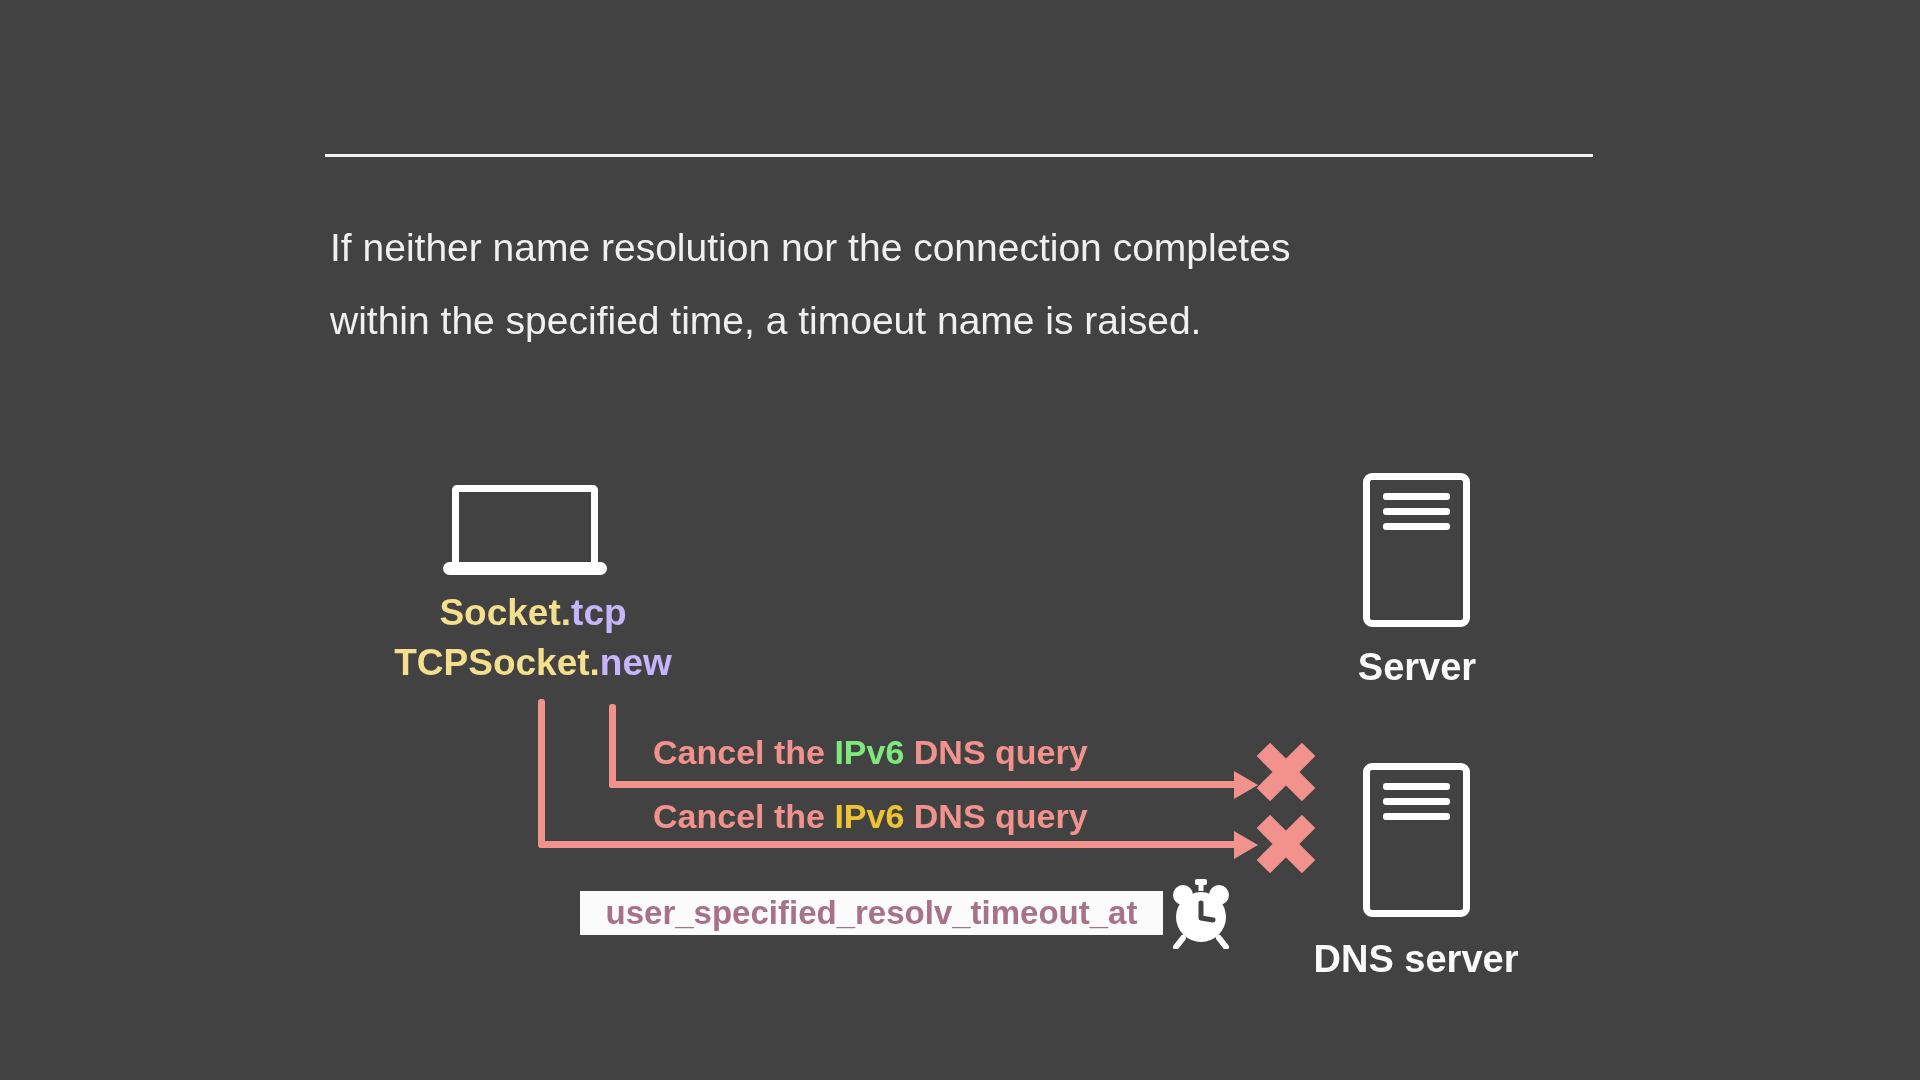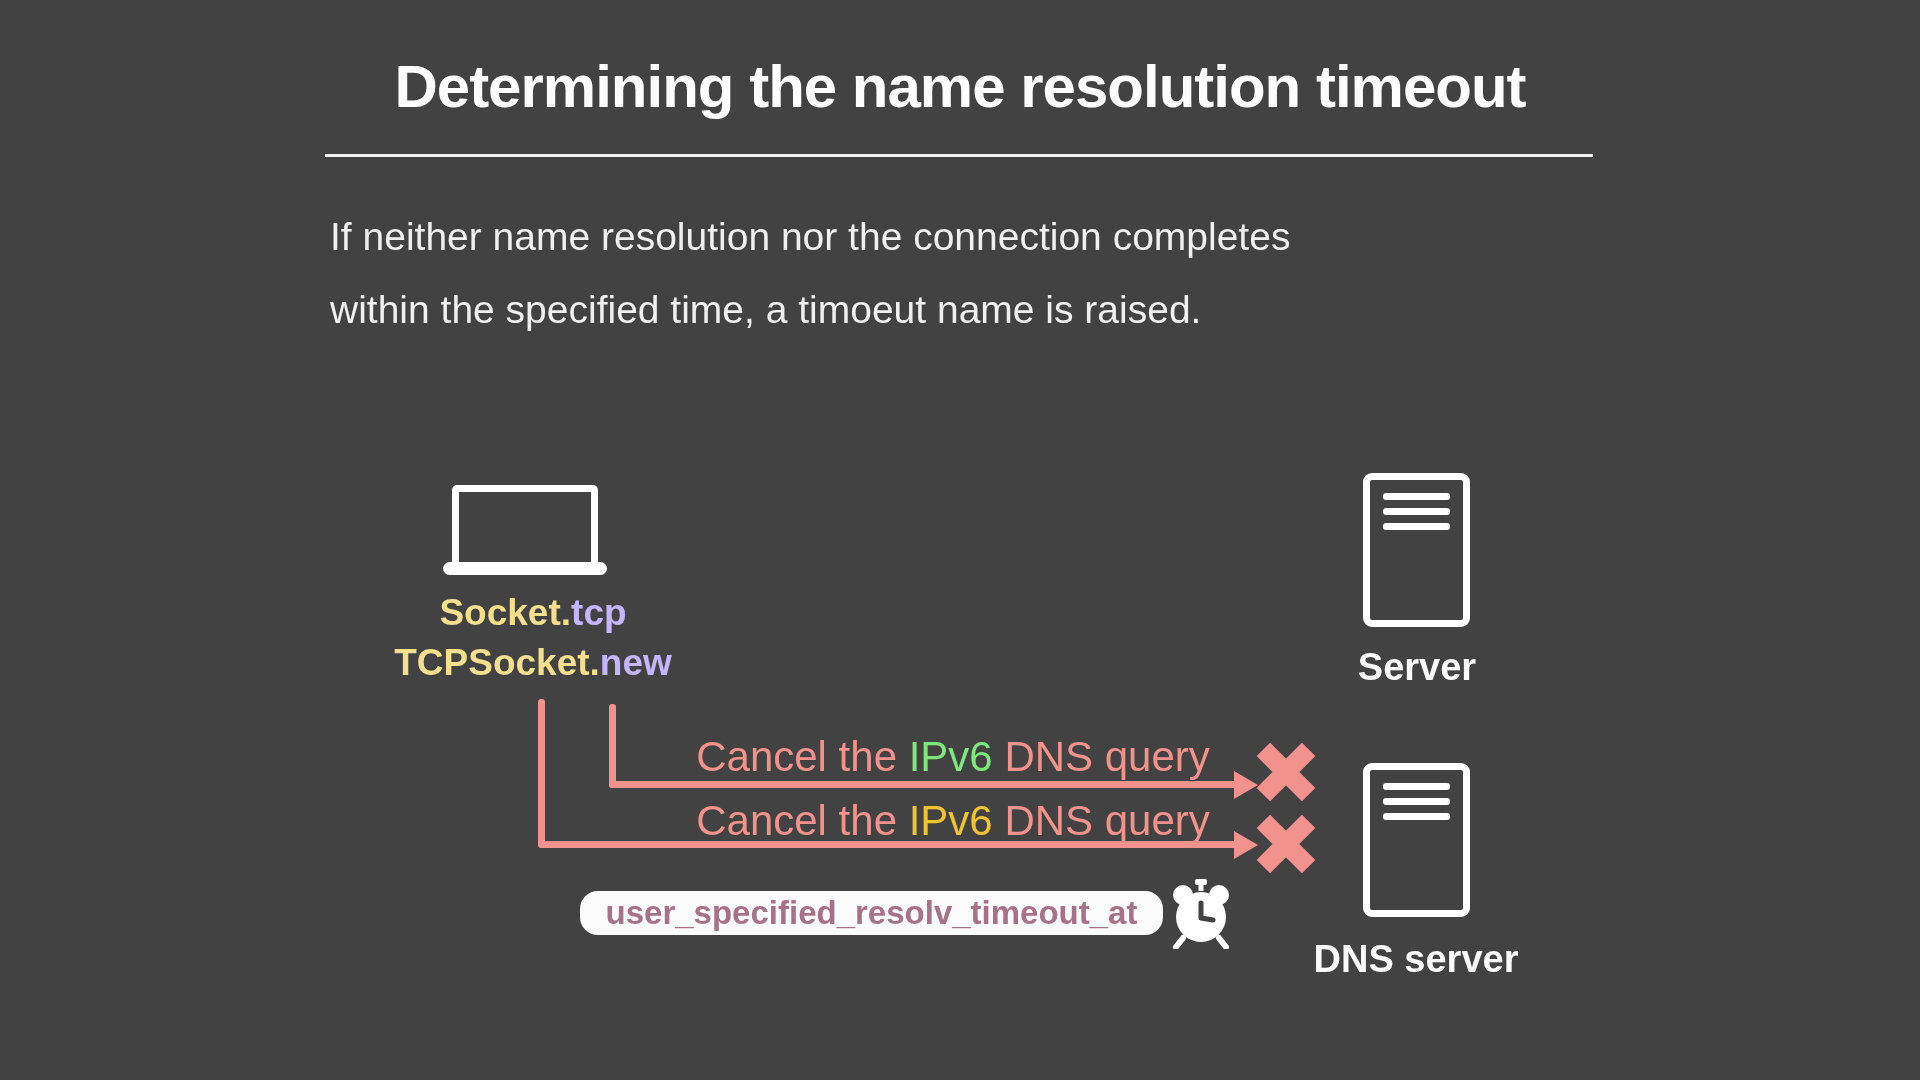--- a/index.html
+++ b/index.html
@@ -15,21 +15,21 @@
     position:absolute;top:52px;left:0;width:1920px;
     text-align:center;
     font-size:60px;font-weight:bold;color:#fcfcfc;
     letter-spacing:-1px;
   }
   .title-rule{
     position:absolute;top:154px;left:325px;width:1268px;height:3px;
     background:#f2f2f2;
   }
   .body-text{
-    position:absolute;top:200px;left:330px;width:1300px;
+    position:absolute;top:211px;left:330px;width:1300px;
     font-size:39px;color:#f0f0f0;line-height:73px;font-weight:400;
   }
   
   .laptop{position:absolute;left:443px;top:485px;width:164px;height:90px;}
   .laptop-screen{
     position:absolute;left:9px;top:0;width:132px;height:70px;
     border:7px solid #ffffff;border-radius:5px;
   }
   .laptop-base{
     position:absolute;left:0;top:77px;width:164px;height:13px;
@@ -49,42 +49,42 @@
   .hline-b{left:609px;top:781px;width:629px;height:7px;}
   .arrow-head{
     position:absolute;width:0;height:0;
     border-top:14px solid transparent;
     border-bottom:14px solid transparent;
     border-left:24px solid #f2928c;
   }
   .head-b{left:1234px;top:771px;}
   .head-a{left:1234px;top:831px;}
   .arrow-label{
-    position:absolute;left:653px;width:600px;text-align:center;
-    font-size:42px;font-weight:normal;color:#f2928c;white-space:nowrap;
+    position:absolute;left:653px;width:600px;
+    font-size:34px;font-weight:bold;color:#f2928c;white-space:nowrap;
   }
   .label-b{top:733px;}
   .label-a{top:797px;}
   .proto-first{color:#7de97d;}
   .proto-second{color:#eec433;}
   
   .xmark{position:absolute;width:64px;height:64px;}
   .x1{left:1254px;top:740px;}
   .x2{left:1254px;top:812px;}
   .xmark .bar{
     position:absolute;left:50%;top:50%;
     width:64px;height:19px;background:#f2928c;
   }
   .xmark .bar1{transform:translate(-50%,-50%) rotate(45deg);}
   .xmark .bar2{transform:translate(-50%,-50%) rotate(-45deg);}
   
   .timeout-box{
     position:absolute;left:580px;top:891px;width:583px;height:44px;
     background:#fbfbfb;
-    display:flex;align-items:center;justify-content:center;border-radius:18px;
+    display:flex;align-items:center;justify-content:center;
   }
   .timeout-box span{
     font-size:33px;font-weight:bold;color:#a8718a;white-space:nowrap;
   }
   .clock{position:absolute;left:1170px;top:879px;}
   
   .server-icon{position:absolute;width:107px;height:154px;}
   .srv-top{left:1363px;top:473px;}
   .srv-dns{left:1363px;top:763px;}
   .server-frame{
@@ -101,21 +101,20 @@
     font-size:38px;font-weight:bold;color:#fafafa;white-space:nowrap;margin-top:6px;
   }
   .lbl-srv{left:1317px;top:640px;width:200px;}
   .lbl-dns{left:1291px;top:932px;width:250px;}
 </style>
 </head>
 <body>
 
 <div class="slide">
 
-  <div class="title">Determining the name resolution timeout</div>
   <div class="title-rule"></div>
 
   <div class="body-text">
     <div>If neither name resolution nor the connection completes</div>
     <div>within the specified time, a timoeut name is raised.</div>
   </div>
 
   <div class="laptop">
     <div class="laptop-screen"></div>
     <div class="laptop-base"></div>

